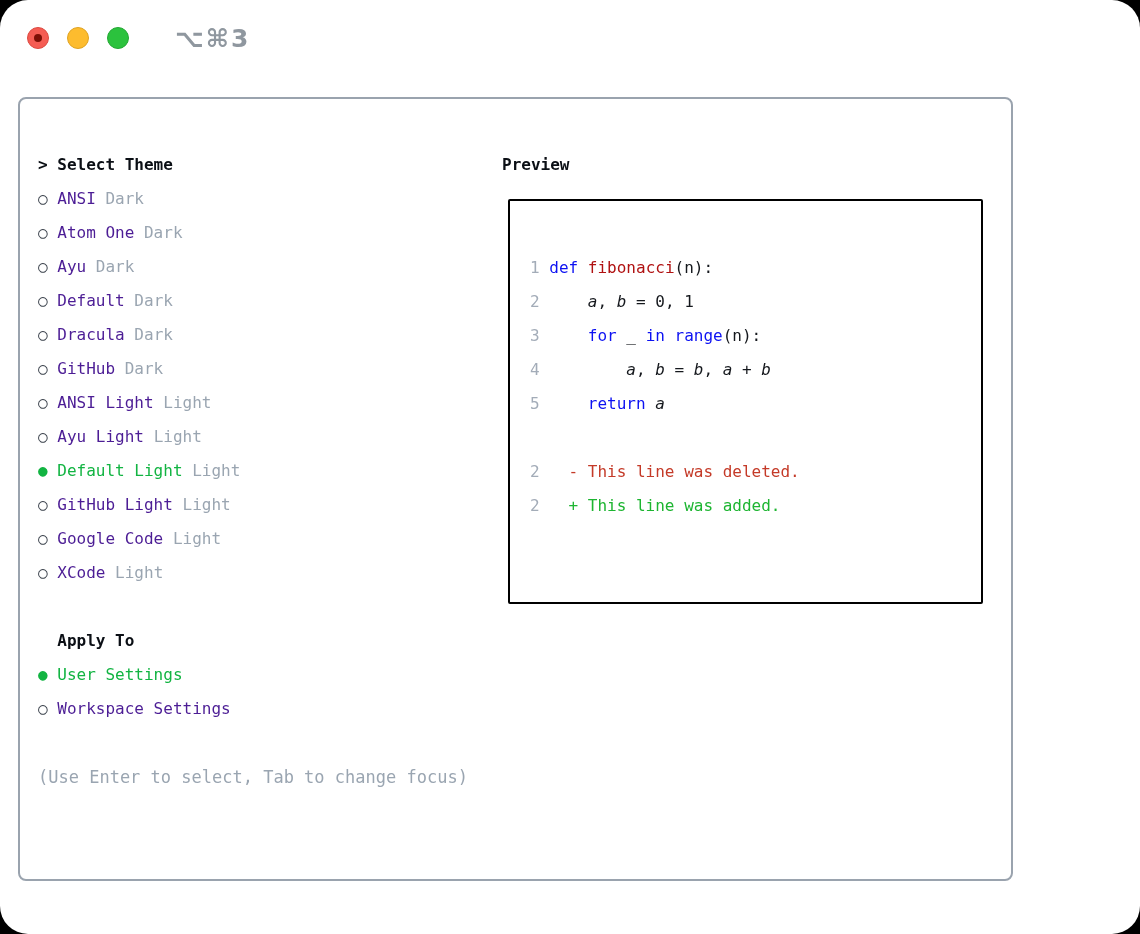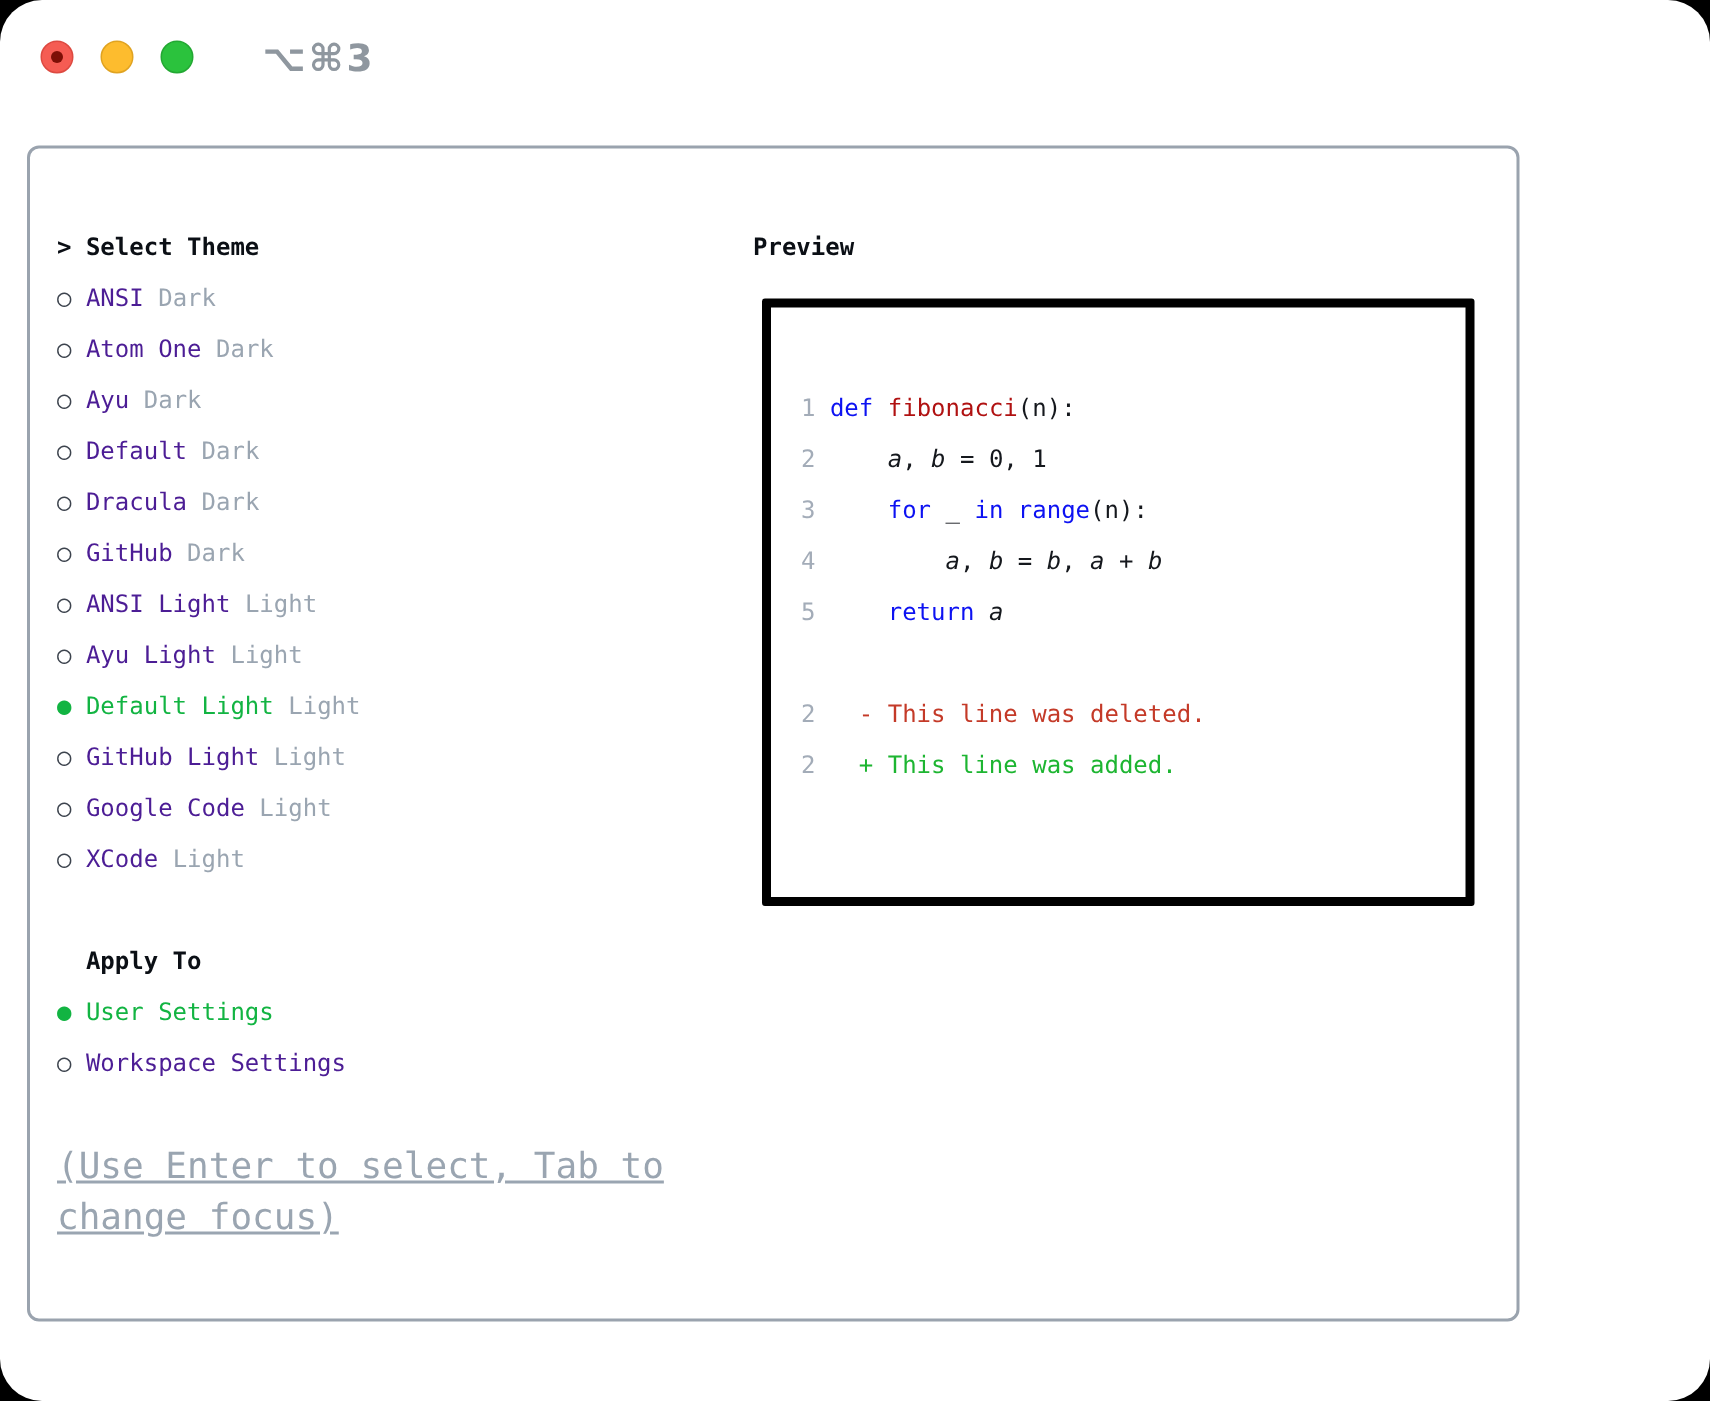--- a/index.html
+++ b/index.html
@@ -34,27 +34,27 @@
   .hdr{color:#0b0f15;font-weight:bold;}
   .prompt{color:#0b0f15;font-weight:bold;}
   .mk{color:#3c434d;}
   .mk.on{color:#12b442;}
   .lbl{color:#4c1d95;}
   .lbl.on{color:#12b442;}
   .var{color:#9aa5b1;}
   .left-col{position:absolute;left:18px;top:49px;}
   .spacer{height:34px;}
   .hint{
-    margin-top:34px;width:440px;font-size:24px;line-height:34px;color:#9aa5b1;text-decoration:underline;
+    margin-top:34px;width:440px;font-size:17px;line-height:34px;color:#9aa5b1;
   }
   
   .preview-header{position:absolute;left:482px;top:49px;}
   .preview-box{
     position:absolute;left:488px;top:100px;width:475px;height:405px;
-    border:6px solid #000000;border-radius:2px;background:#fff;box-sizing:border-box;
+    border:2px solid #000000;border-radius:2px;background:#fff;box-sizing:border-box;
     padding:50px 0 0 20px;overflow:hidden;
   }
   .ln{color:#a3acb8;}
   .tk-txt{color:#15181d;}
   .tk-kw{color:#0d12f2;}
   .tk-fn{color:#b01111;}
   .tk-var{color:#15181d;font-style:italic;}
   .tk-ctx{color:#848c96;}
   .tk-del{color:#c43a28;}
   .tk-add{color:#1db531;}

